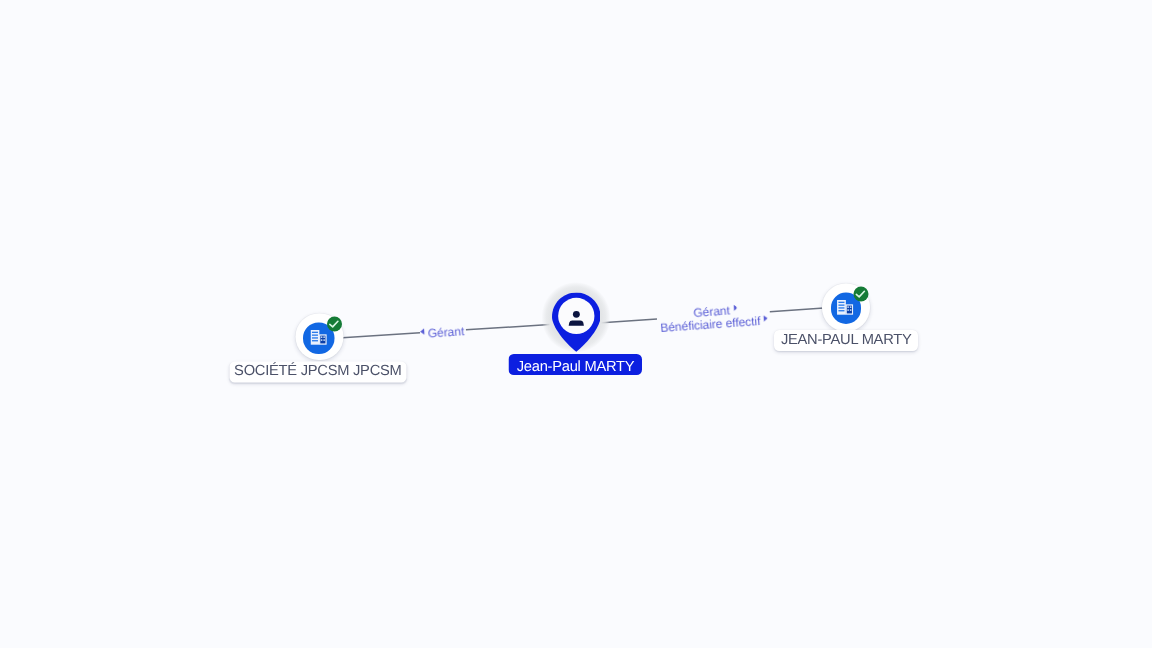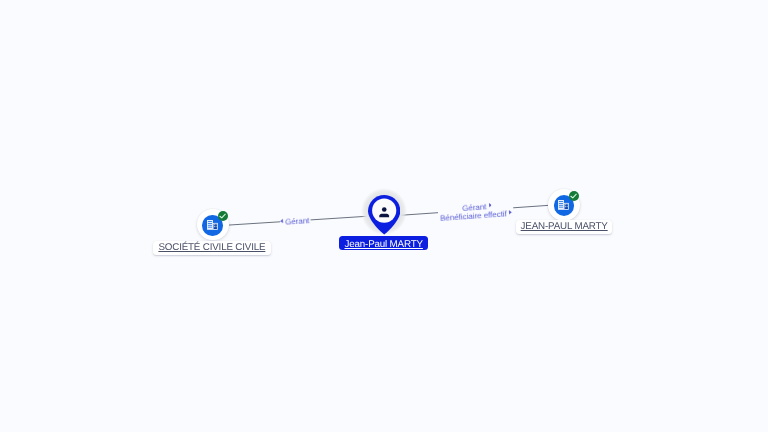--- a/index.html
+++ b/index.html
@@ -13,21 +13,21 @@
   .co-circle{position:absolute;width:31.6px;height:31.6px;border-radius:50%;background:#fff;
     box-shadow:0 1px 3px rgba(20,30,80,.16), 0 0 0 .5px rgba(0,0,0,.03);}
   .co-inner svg{display:block;}
   .co-inner{position:absolute;left:5.4px;top:6.4px;width:20.6px;height:20.6px;border-radius:50%;background:#1268e3;}
   .co-inner svg{position:absolute;left:4.4px;top:5.0px;}
   .badge{position:absolute;width:10.0px;height:10.0px;border-radius:50%;background:#147b36;display:block;}
   .badge svg{display:block;}
   .pill{position:absolute;border-radius:3.5px;background:#fff;
      box-shadow:0 1px 2.5px rgba(25,35,80,.15), 0 0.5px 1px rgba(25,35,80,.08);
      color:#4b5168;font-size:9.8px;letter-spacing:-0.17px;line-height:1;white-space:nowrap;
-     text-align:center;display:flex;align-items:center;justify-content:center;text-decoration:underline;}
+     text-align:center;display:flex;align-items:center;justify-content:center;}
   .pill.sel{background:#0c1fe0;color:#fff;border-radius:3.5px;box-shadow:none;}
   .elabel{position:absolute;color:#5b5fd6;font-size:8.05px;letter-spacing:-0.05px;white-space:nowrap;
     transform-origin:0 0;line-height:1;}
   .elabel .tri{display:inline-block;width:2.8px;height:4.3px;position:relative;top:-1.25px;letter-spacing:0;}
   .elabel .tri svg{display:block;}
 </style>
 </head>
 <body>
 
 <div id="stage">
@@ -61,21 +61,21 @@
             <rect x="9.15" y="6.7" width="1.1" height="1"></rect>
           </g>
         </svg>
       </div>
     </div>
     <div class="badge" style="left:217.6px;top:211.4px">
       <svg width="10.0" height="10.0" viewBox="0 0 10.6 10.6">
           <path d="M2.0 5.6 L4.0 7.3 L7.7 3.4" stroke="#d7f5e2" stroke-width="1.15" fill="none" stroke-linecap="round" stroke-linejoin="round"></path>
         </svg>
     </div>
-    <div class="pill" style="left:153.1px;top:240.6px;width:117.6px;height:14px">SOCIÉTÉ CIVILE CIVILE</div>
+    <div class="pill" style="left:153.1px;top:240.6px;width:117.6px;height:14px">SOCIÉTÉ JPCSM JPCSM</div>
   </div>
 
   <div class="node">
     <div class="halo" style="left:360.8px;top:188.3px;width:46.5px;height:46.5px"></div>
     <svg style="position:absolute;left:367.85px;top:195.3px" width="32.4" height="39.5" viewBox="0 0 32.4 39.5">
       <path d="M16.2 0 C7.25 0 0 7.25 0 16.2 C0 22.8 8.4 33.4 16.2 39.5 C24 33.4 32.4 22.8 32.4 16.2 C32.4 7.25 25.15 0 16.2 0 Z" fill="#0c1fe0"></path>
       <circle cx="16.2" cy="15.6" r="12.1" fill="#fbfbfd"></circle>
       <circle cx="16.25" cy="14.55" r="2.3" fill="#0b1440"></circle>
       <path d="M11.15 22.2 L11.5 20.2 Q11.9 18.7 13.45 18.7 L18.95 18.7 Q20.5 18.7 20.9 20.2 L21.25 22.2 Z" fill="#0b1440"></path>
     </svg>

